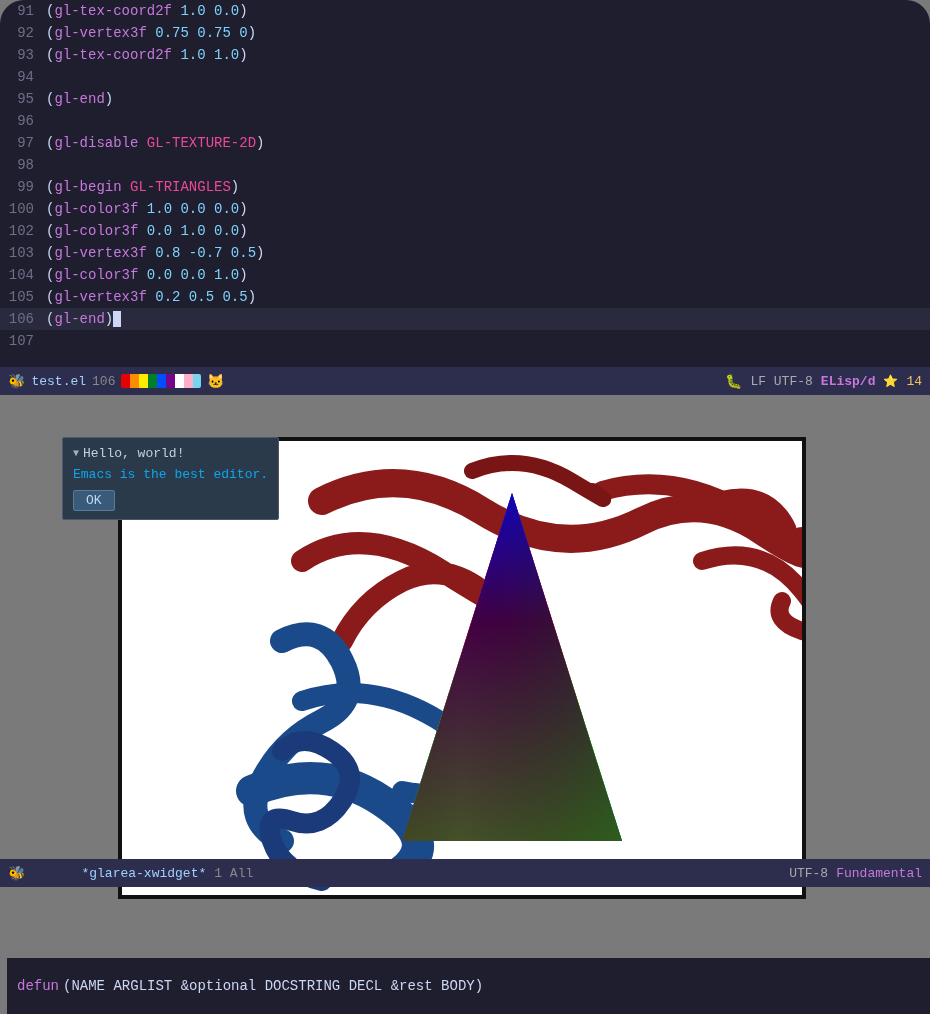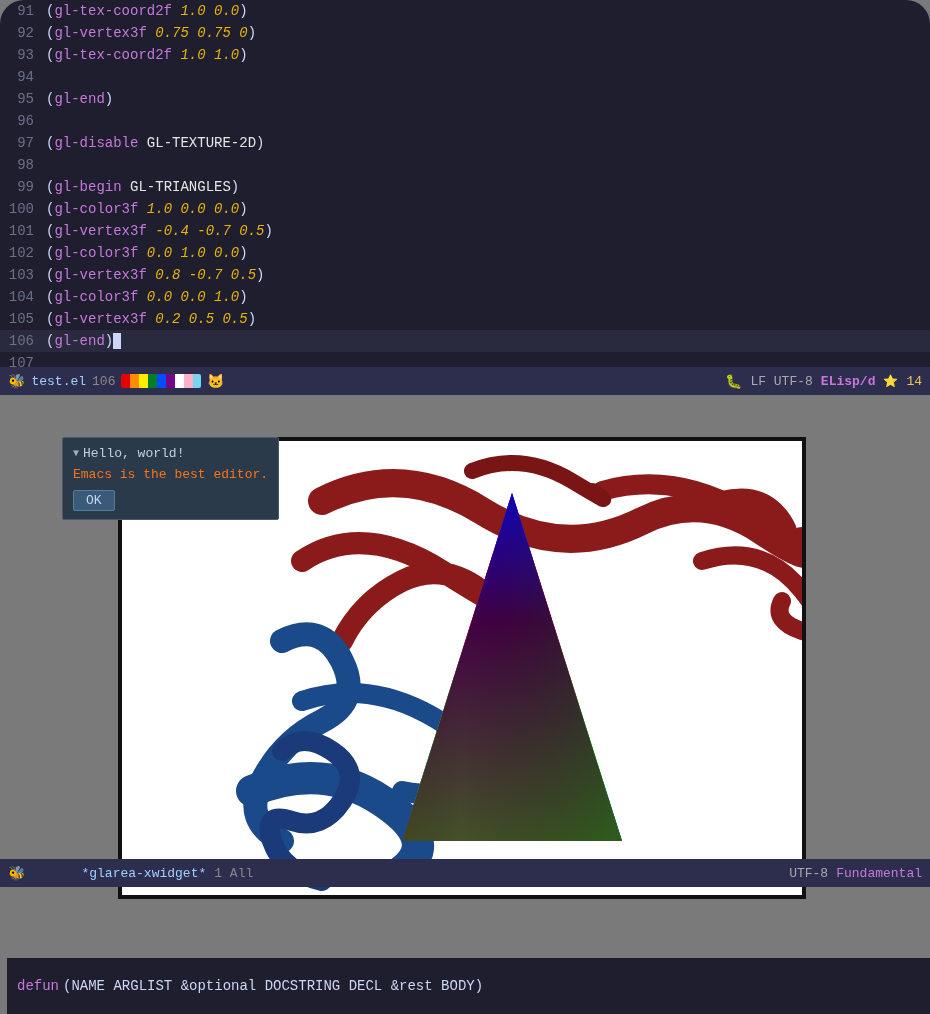--- a/index.html
+++ b/index.html
@@ -49,22 +49,22 @@
     .line-content {
       color: #cdd6f4;
       white-space: pre;
       font-size: 14px;
     }
 
     .line-106 {
       background: #2a2a3e;
     }
     .fn-gl { color: #c678dd; }
-    .number { color: #eab308; font-style: italic; }
-    .keyword { color: #e5e5e5; }
+    .number { color: #7dd3fc; }
+    .keyword { color: #ec4899; }
 
     .cursor {
       display: inline-block;
       background: #cdd6f4;
       width: 8px;
       height: 16px;
       vertical-align: middle;
     }
 
     
@@ -148,21 +148,21 @@
       margin-bottom: 6px;
       font-family: 'Courier New', Courier, monospace;
     }
 
     .dialog-triangle {
       color: #a0b0c0;
       font-size: 10px;
     }
 
     .dialog-message {
-      color: #f97316;
+      color: #0ea5e9;
       font-size: 13px;
       margin-bottom: 8px;
       font-family: 'Courier New', Courier, monospace;
     }
 
     .dialog-ok-btn {
       background: #3a5a7a;
       border: 1px solid #5a7a9a;
       color: #c0d8f0;
       padding: 2px 12px;
@@ -274,24 +274,20 @@
     <div class="code-line">
       <span class="line-number">99</span>
       <span class="line-content">(<span class="fn-gl">gl-begin</span> <span class="keyword">GL-TRIANGLES</span>)</span>
     </div>
 
     <div class="code-line">
       <span class="line-number">100</span>
       <span class="line-content">(<span class="fn-gl">gl-color3f</span> <span class="number">1.0 0.0 0.0</span>)</span>
     </div>
 
-    <div class="code-line">
-      <span class="line-number">101</span>
-      <span class="line-content">(<span class="fn-gl">gl-vertex3f</span> <span class="number">-0.4 -0.7 0.5</span>)</span>
-    </div>
 
     <div class="code-line">
       <span class="line-number">102</span>
       <span class="line-content">(<span class="fn-gl">gl-color3f</span> <span class="number">0.0 1.0 0.0</span>)</span>
     </div>
 
     <div class="code-line">
       <span class="line-number">103</span>
       <span class="line-content">(<span class="fn-gl">gl-vertex3f</span> <span class="number">0.8 -0.7 0.5</span>)</span>
     </div>

